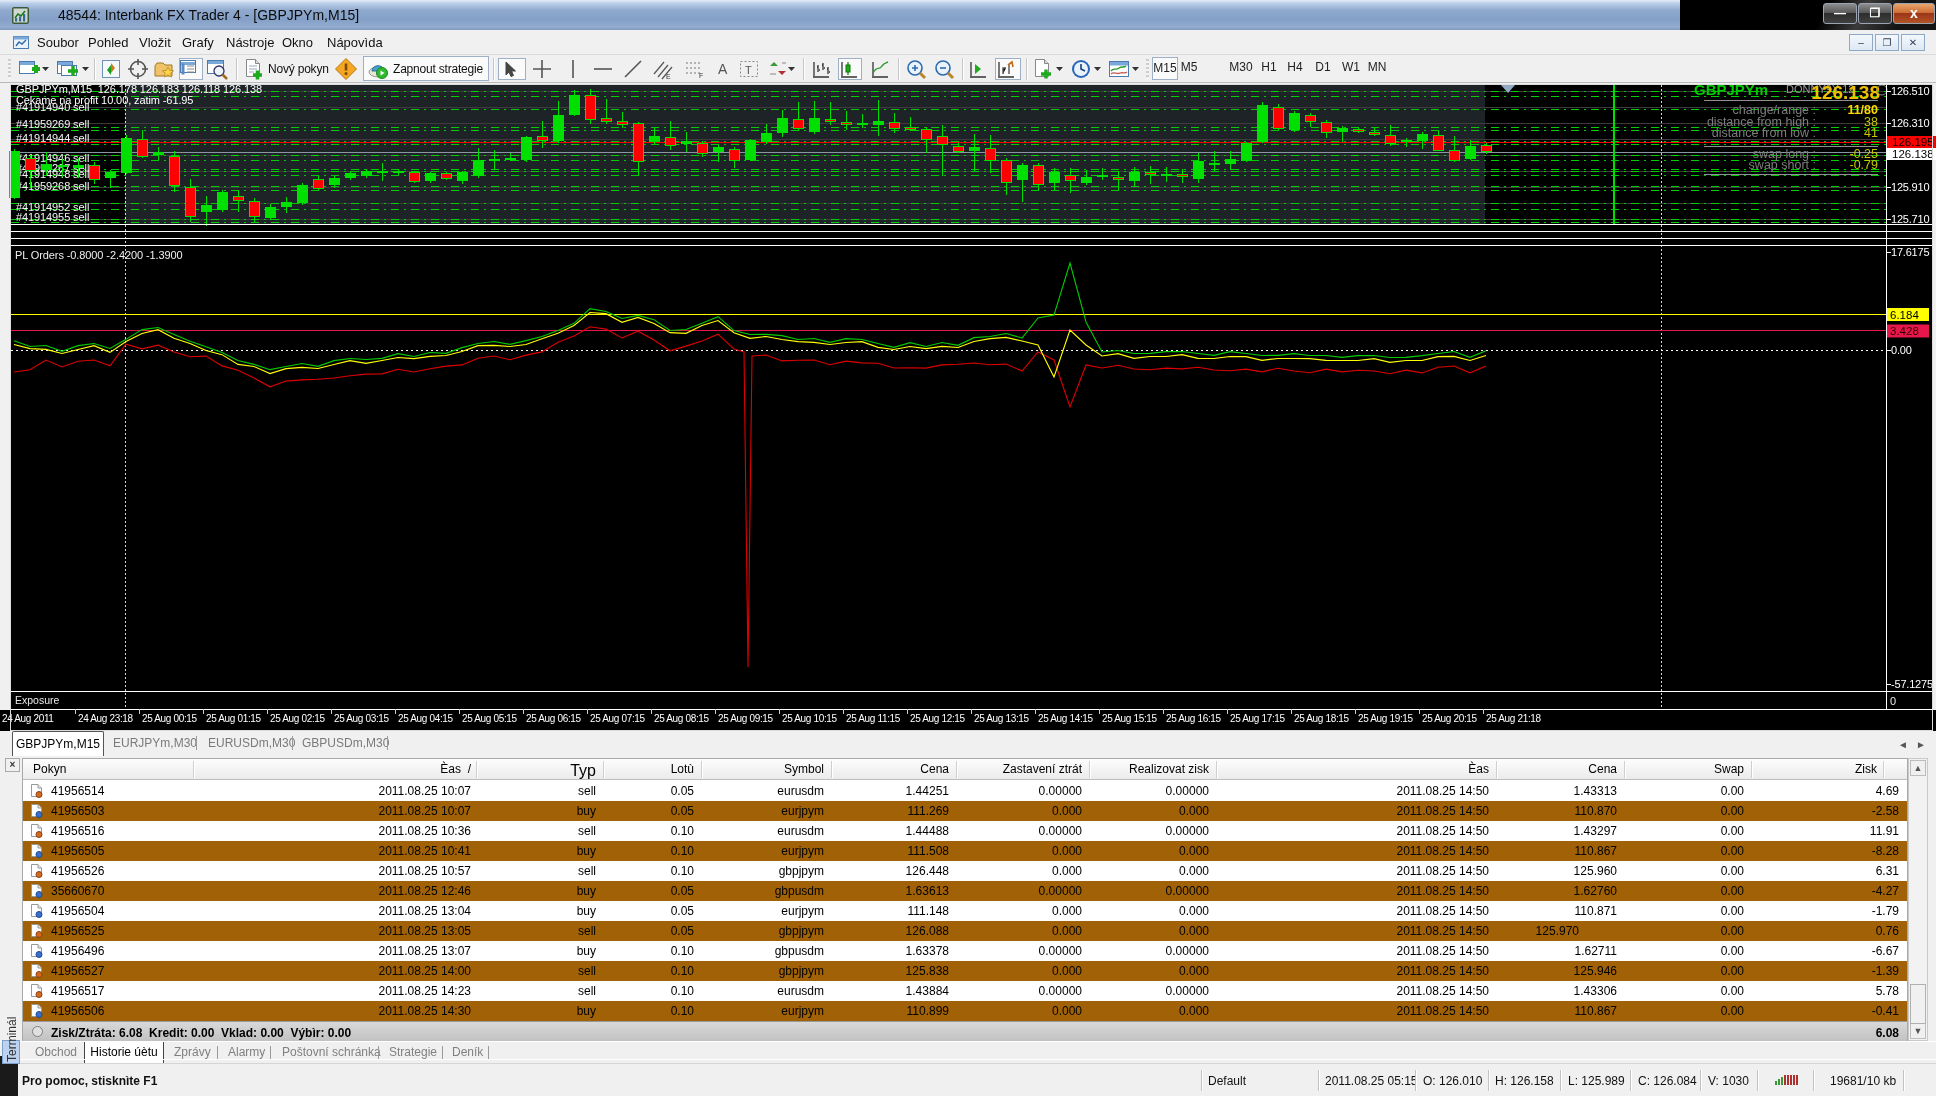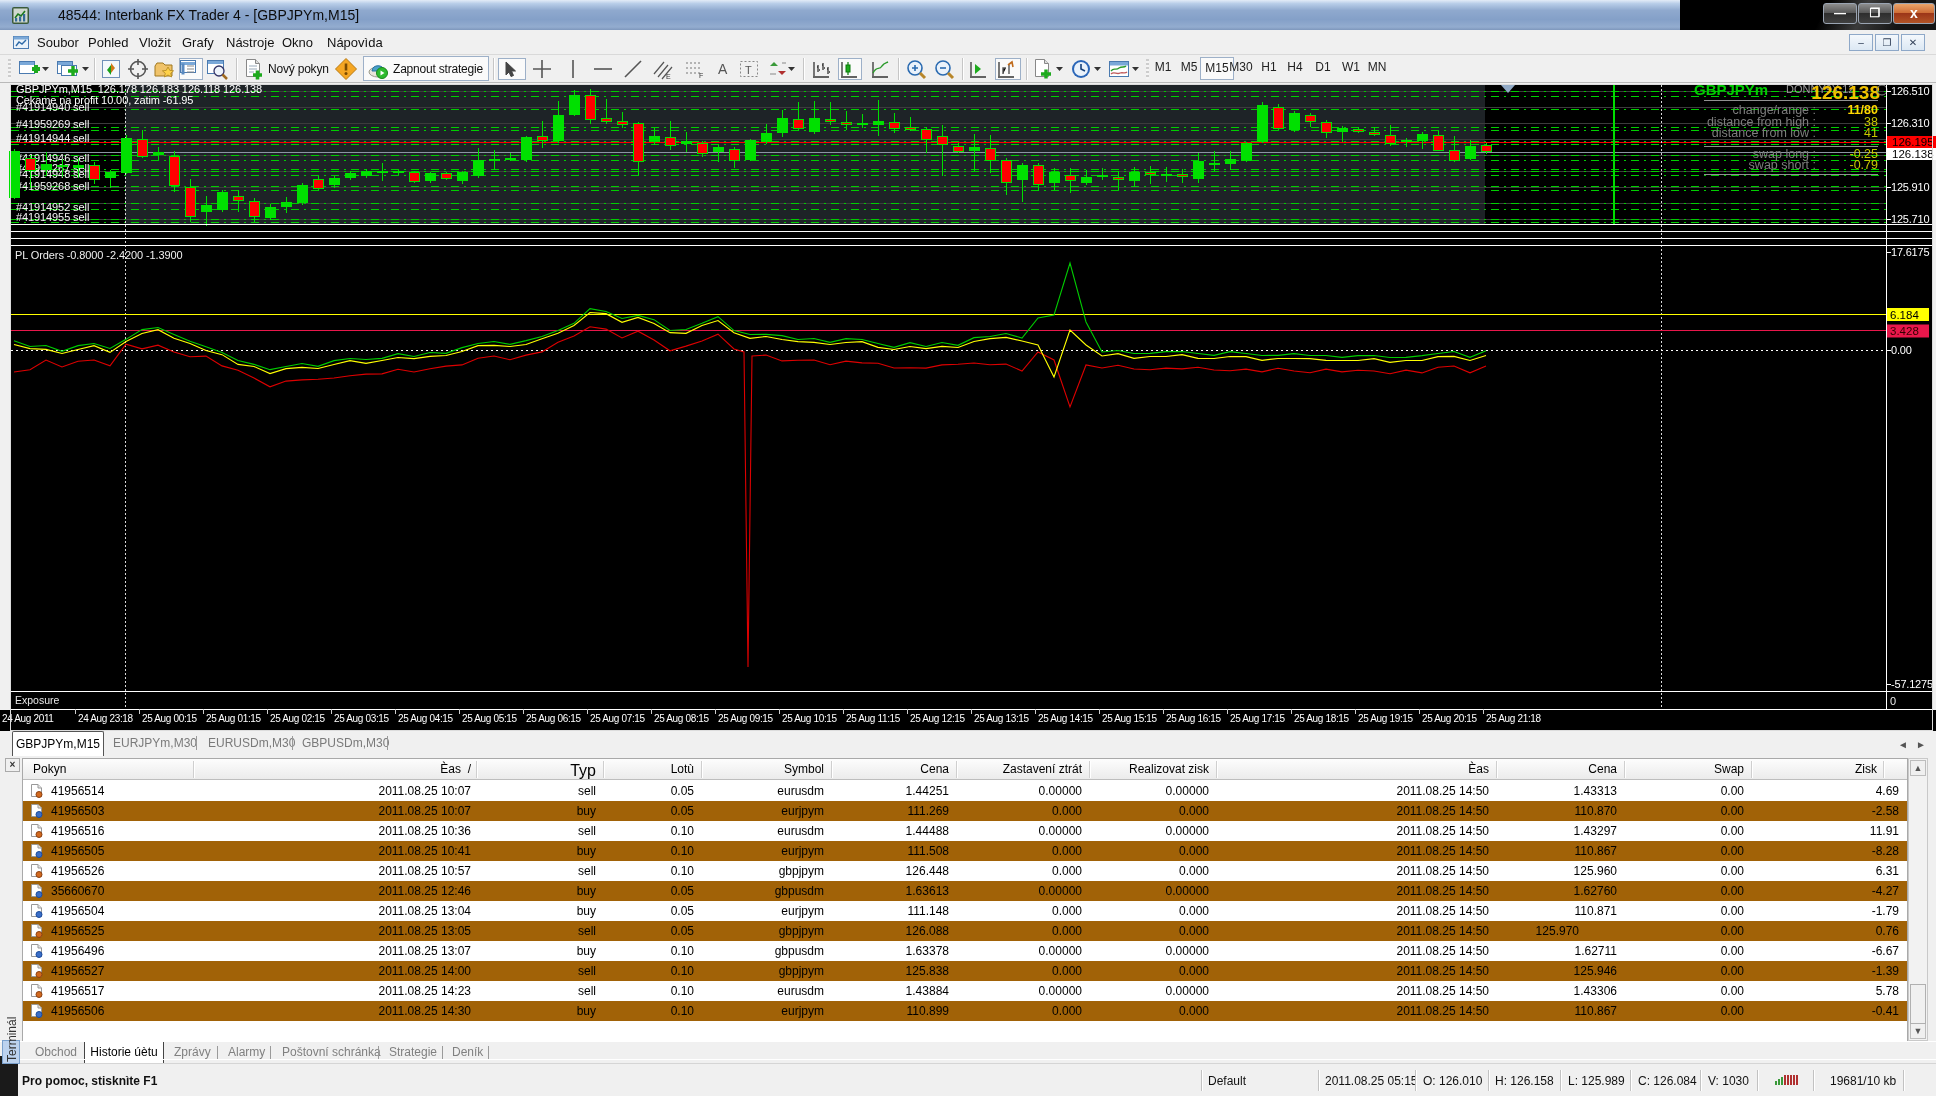--- a/index.html
+++ b/index.html
@@ -252,21 +252,21 @@
         <rect x="2" y="4" width="18" height="3.5" fill="#7aa8d8"></rect>
         <path d="M3 13 c3-4 5 0 8-3 3-2 5 0 7-2" stroke="#2a9a2a" stroke-width="1.3" fill="none"></path>
         <path d="M3 16 c3-3 6 1 9-1 3-1 5 1 7-1" stroke="#c05a5a" stroke-width="1.3" fill="none"></path>
       </svg>
 <svg class="abs" style="left:1132px;top:3px" width="8" height="22">
         <path d="M0 9 l3.5 4 3.5-4z" fill="#333"></path>
       </svg>
 <div class="abs grip" style="left:1146px"></div>
 <div class="abs tfbtn" style="left:1152px;width:22px;line-height:21px">M1</div>
 <div class="abs tfbtn" style="left:1178px;width:22px;line-height:21px">M5</div>
-<div class="abs tfbtn pressed" style="left:1200px;width:34px;line-height:21px">M15</div>
+<div class="abs tfbtn pressed" style="left:1152px;width:26px;line-height:21px">M15</div>
 <div class="abs tfbtn" style="left:1228px;width:26px;line-height:21px">M30</div>
 <div class="abs tfbtn" style="left:1258px;width:22px;line-height:21px">H1</div>
 <div class="abs tfbtn" style="left:1284px;width:22px;line-height:21px">H4</div>
 <div class="abs tfbtn" style="left:1312px;width:22px;line-height:21px">D1</div>
 <div class="abs tfbtn" style="left:1340px;width:22px;line-height:21px">W1</div>
 <div class="abs tfbtn" style="left:1366px;width:22px;line-height:21px">MN</div>
 </div>
 <svg class="abs" style="left:0;top:83px" width="1936" height="648" viewBox="0 83 1936 648">
 <rect x="0" y="83" width="1936" height="648" fill="#f0f0f0"></rect>
 <rect x="10" y="84" width="1923" height="647" fill="#000"></rect>
@@ -870,20 +870,25 @@
           <span class="cellr" style="left:471px;width:200px">0.10</span>
           <span class="cellr" style="left:601px;width:200px">eurjpym</span>
           <span class="cellr" style="left:726px;width:200px">110.899</span>
           <span class="cellr" style="left:859px;width:200px">0.000</span>
           <span class="cellr" style="left:986px;width:200px">0.000</span>
           <span class="cellr" style="left:1266px;width:200px">2011.08.25 14:50</span>
           <span class="cellr" style="left:1394px;width:200px">110.867</span>
           <span class="cellr" style="left:1521px;width:200px">0.00</span>
           <span class="cellr" style="left:1676px;width:200px">-0.41</span>
         </div>
+<div id="tsum" style="top:262px">
+          <span class="abs" style="left:9px;top:4px;width:11px;height:11px;border:1.5px solid #808080;border-radius:50%;background:#e0e0e0"></span>
+          <span class="cell" style="left:28px;top:4px">Zisk/Ztráta: 6.08&nbsp;&nbsp;Kredit: 0.00&nbsp;&nbsp;Vklad: 0.00&nbsp;&nbsp;Výbìr: 0.00</span>
+          <span class="cellr" style="left:1676px;top:4px;width:200px">6.08</span>
+        </div>
 </div>
 <div id="tscroll">
         <div class="sbtn" style="top:1px">▲</div>
         <div class="sbtn" style="bottom:1px">▼</div>
         <div class="abs" style="left:1px;top:225px;width:16px;height:40px;background:#f0f0f0;border:1px solid #b0b0b0"></div>
       </div>
 </div>
     <div id="ttabs" class="abs">
 <div id="ttabact">Historie úètu</div>
 <div class="abs" style="left:35px;top:3px">Obchod</div>

